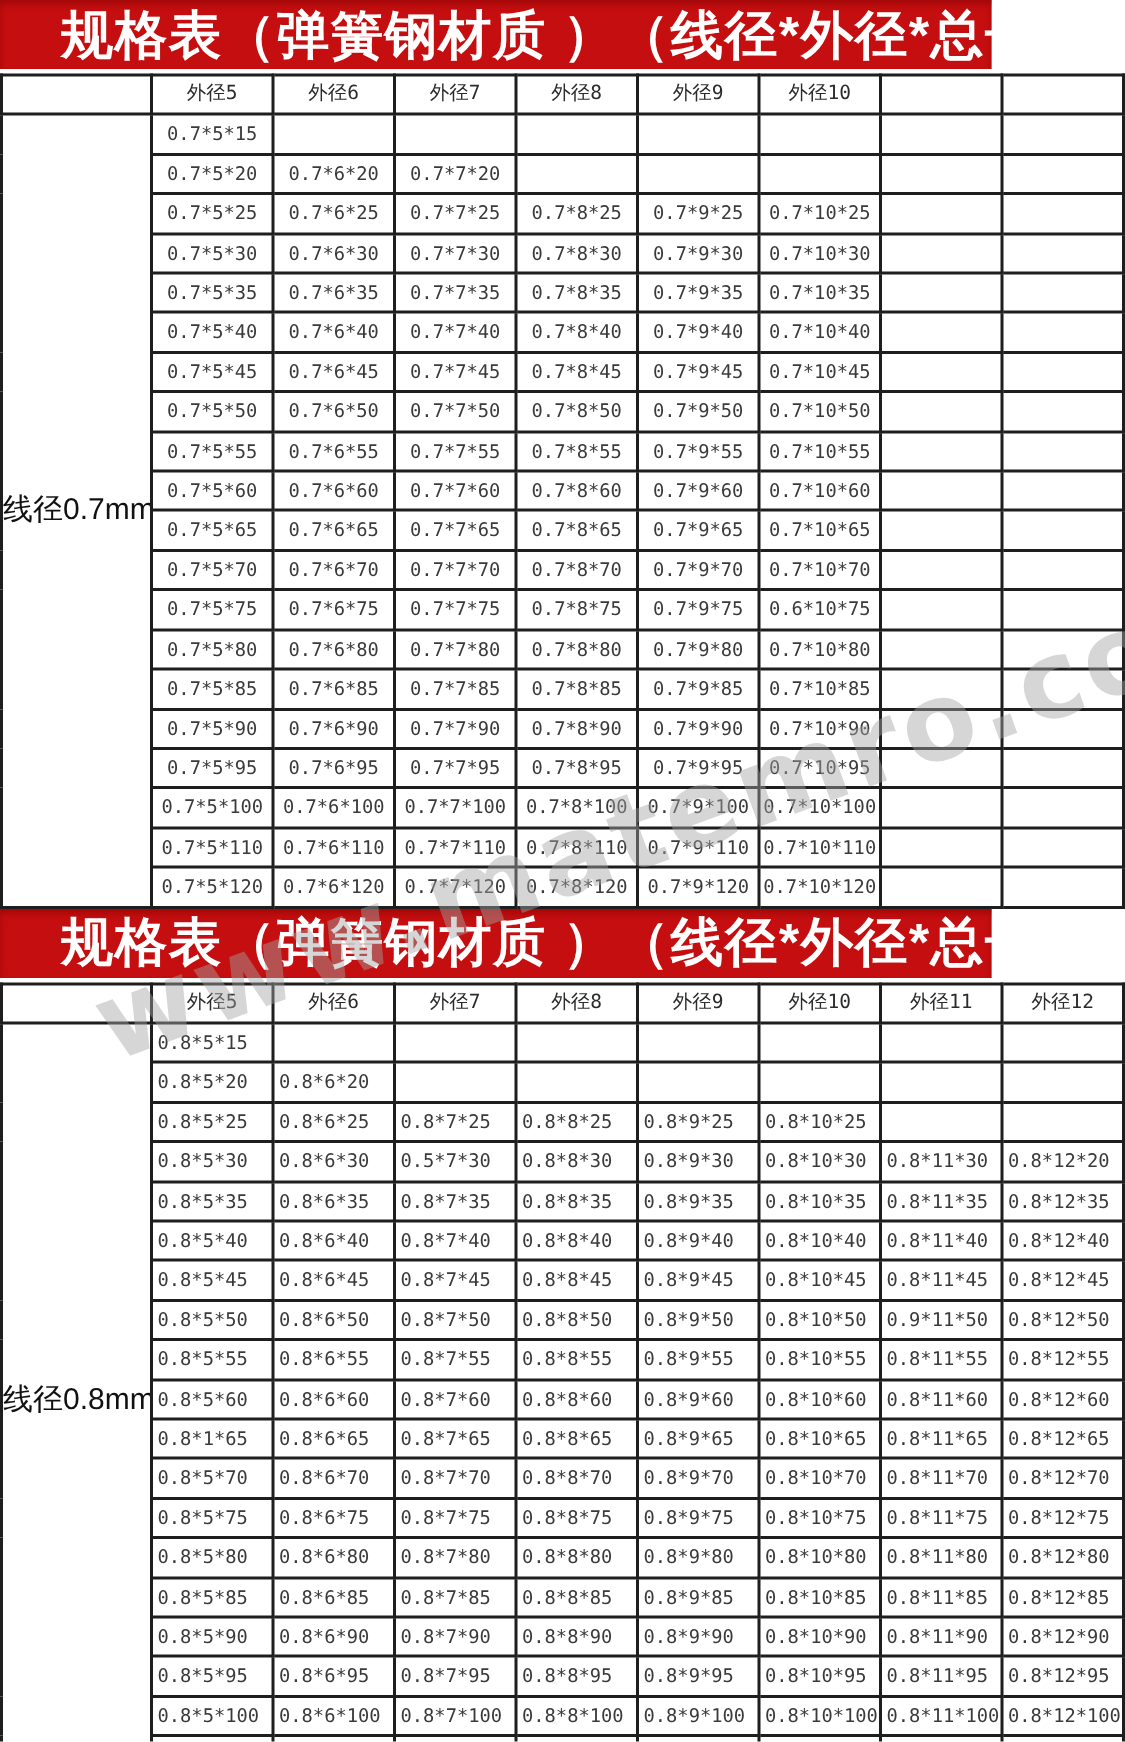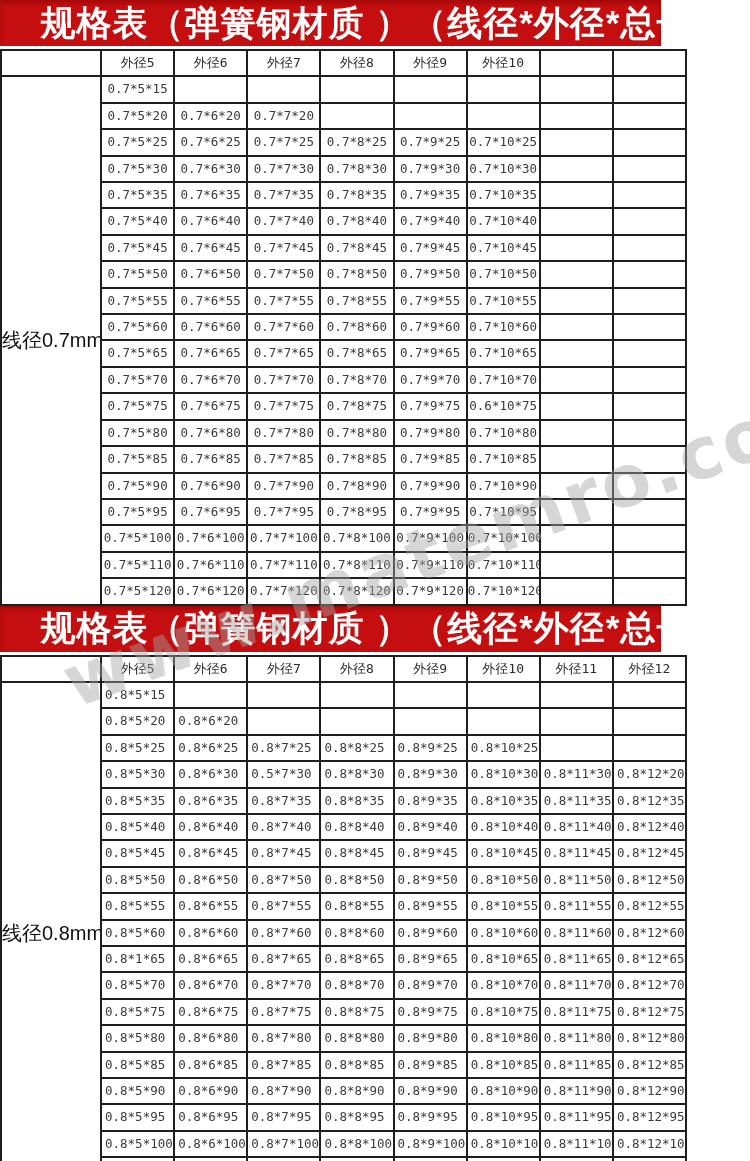--- a/index.html
+++ b/index.html
@@ -9,21 +9,21 @@
   }
   .page{width:750px;height:1161px;overflow:hidden;position:relative;}
   .band{
     height:46px;width:661px;background:var(--band-red,#c50e0f);
     color:#fff;display:flex;align-items:center;justify-content:center;
     font-size:35px;font-weight:bold;letter-spacing:1px;white-space:pre;
     font-family:"Liberation Sans","DejaVu Sans",sans-serif;
     box-shadow:inset 0 3px 4px rgba(120,0,0,.45);
   }
   table{
-    border-collapse:collapse;table-layout:fixed;width:687px;margin-top:3px;
+    border-collapse:collapse;table-layout:fixed;width:750px;margin-top:3px;
   }
   col.side{width:100px;}
   th,td{
     border:2px solid var(--border-col,#1e1e1e);
     height:24.4px;line-height:24.4px;padding:0;overflow:hidden;white-space:nowrap;
     font-size:12.5px;font-weight:normal;color:var(--cell-col,#3a3a3a);
     background:#fff;
   }
   th{color:#2b2b2b;text-align:center;font-size:13px;}
   table.t1 td{text-align:center;}
@@ -368,21 +368,21 @@
           <td>0.8*11*45</td>
           <td>0.8*12*45</td>
         </tr>
         <tr>
           <td>0.8*5*50</td>
           <td>0.8*6*50</td>
           <td>0.8*7*50</td>
           <td>0.8*8*50</td>
           <td>0.8*9*50</td>
           <td>0.8*10*50</td>
-          <td>0.8*11*50</td>
+          <td>0.9*11*50</td>
           <td>0.8*12*50</td>
         </tr>
         <tr>
           <td>0.8*5*55</td>
           <td>0.8*6*55</td>
           <td>0.8*7*55</td>
           <td>0.8*8*55</td>
           <td>0.8*9*55</td>
           <td>0.8*10*55</td>
           <td>0.8*11*55</td>

